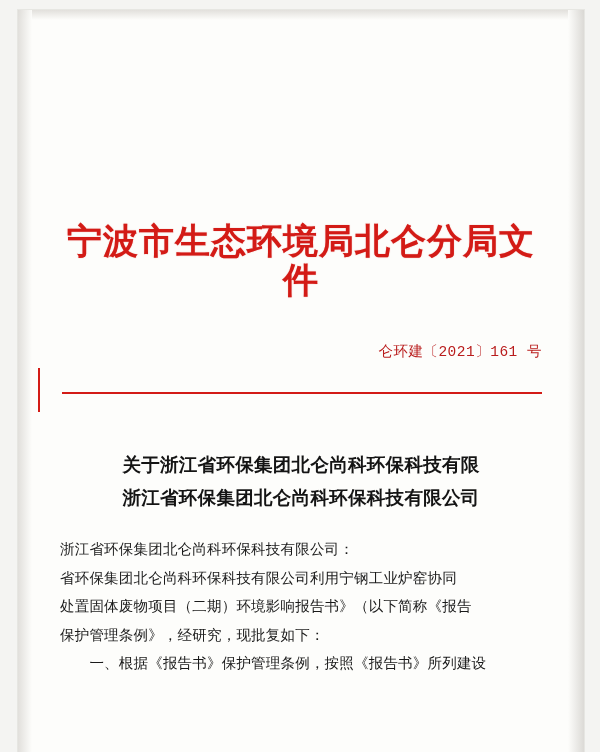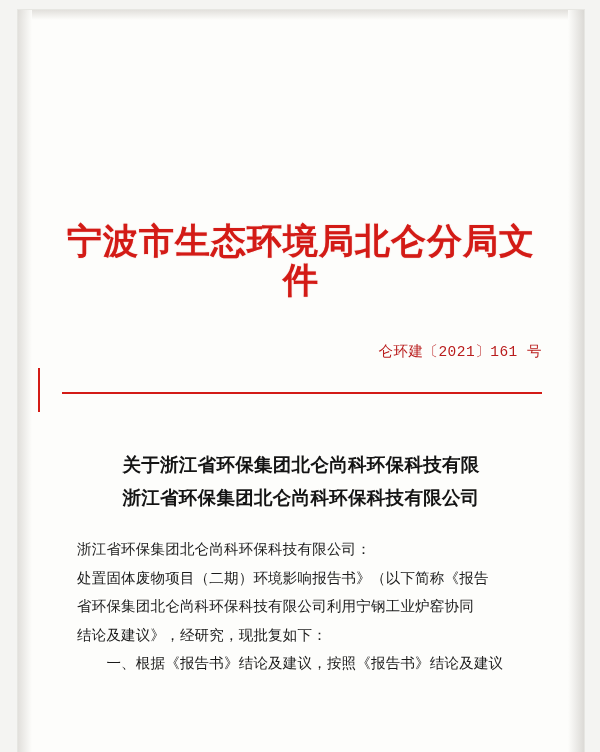--- a/index.html
+++ b/index.html
@@ -134,21 +134,20 @@
   .body-text {
     position: absolute;
     top: 525px;
     left: 0;
     width: 482px;
     font-family: "DejaVu Serif", serif;
     font-size: 14.5px;
     color: #1a1a1a;
     line-height: 28.5px;
     letter-spacing: .2px;
-    margin-left: 17px;
   }
   .body-text .p {
     white-space: nowrap;
   }
 </style>
 </head>
 <body>
 
 <div class="page">
   <div class="sheet">
@@ -165,21 +164,21 @@
       <div class="red-tick"></div>
       <div class="red-rule"></div>
 
       <div class="heading">
         <div>关于浙江省环保集团北仑尚科环保科技有限</div>
         <div>浙江省环保集团北仑尚科环保科技有限公司</div>
       </div>
 
       <div class="body-text">
         <div class="p">浙江省环保集团北仑尚科环保科技有限公司：</div>
+        <div class="p">省环保集团北仑尚科环保科技有限公司利用宁钢工业炉窑协同</div>
         <div class="p">处置固体废物项目（二期）环境影响报告书》（以下简称《报告</div>
-        <div class="p">省环保集团北仑尚科环保科技有限公司利用宁钢工业炉窑协同</div>
-        <div class="p">结论及建议》，经研究，现批复如下：</div>
-        <div class="p">　　一、根据《报告书》结论及建议，按照《报告书》结论及建议</div>
+        <div class="p">保护管理条例》，经研究，现批复如下：</div>
+        <div class="p">　　一、根据《报告书》保护管理条例，按照《报告书》所列建设</div>
       </div>
 
     </div>
   </div>
 </div>
 
 </body></html>

